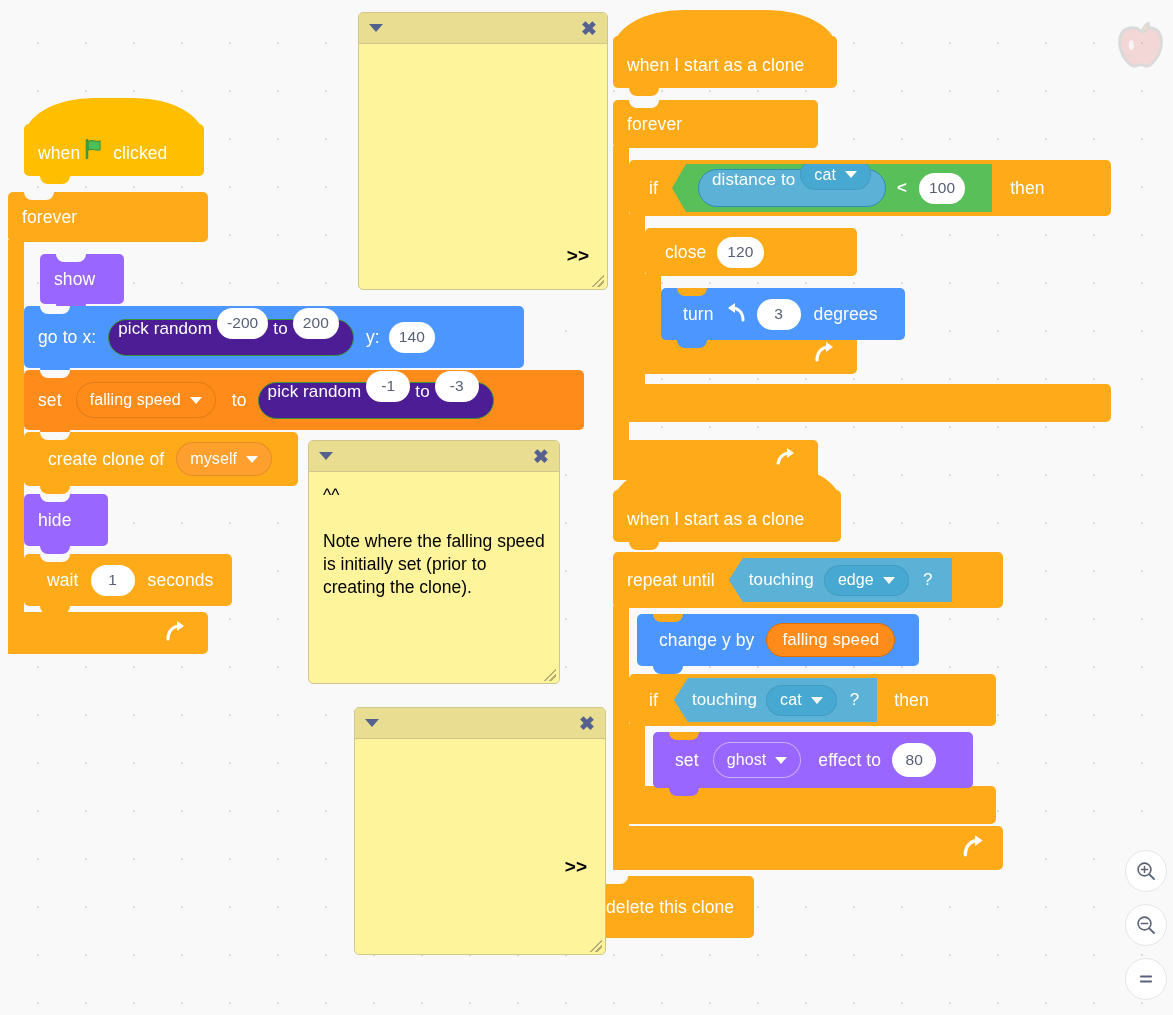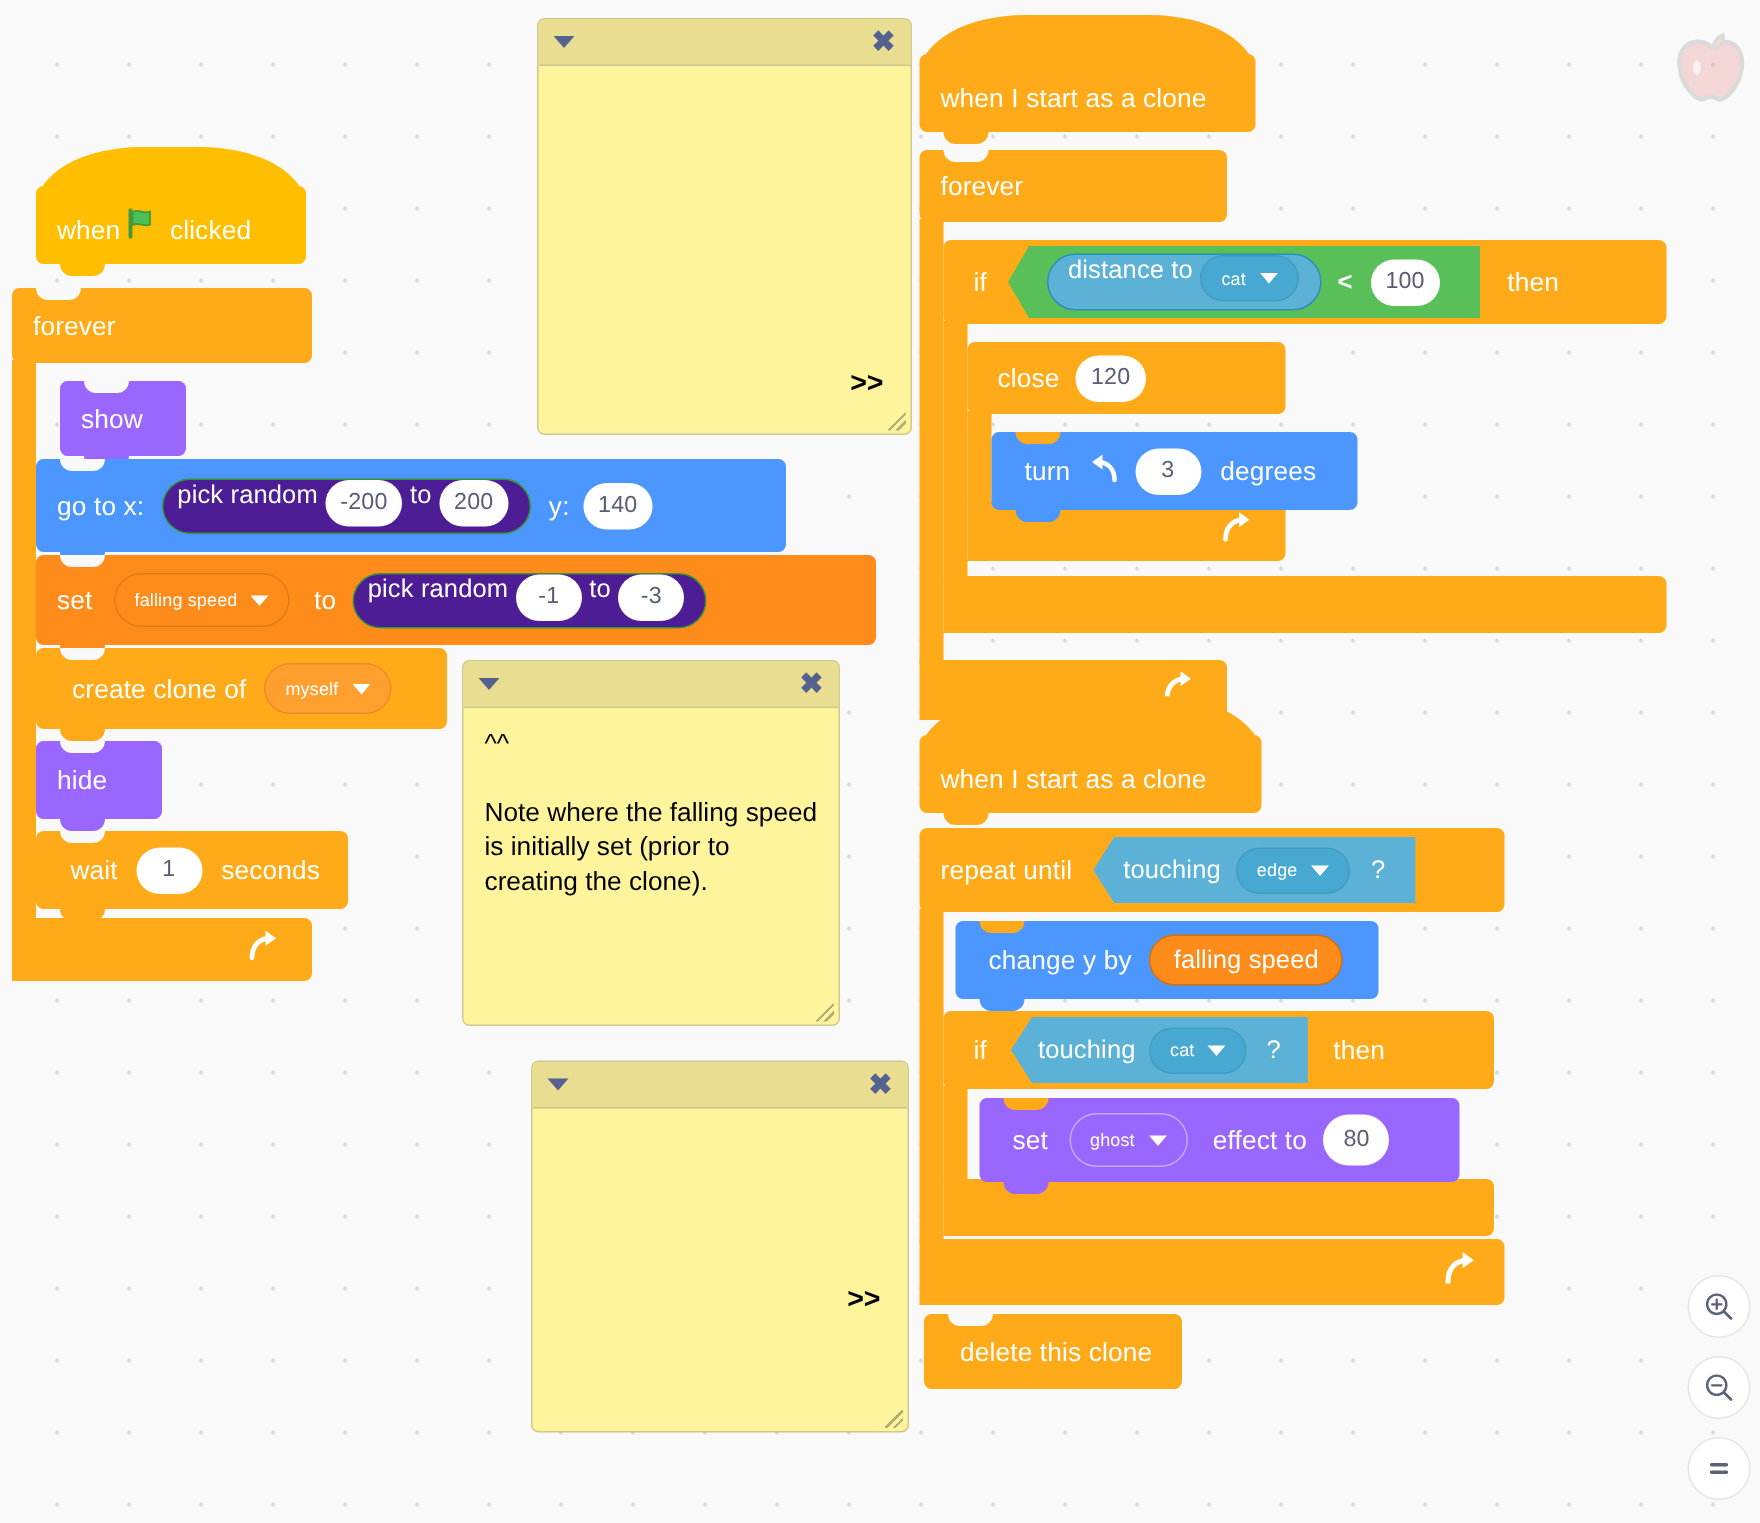--- a/index.html
+++ b/index.html
@@ -65,31 +65,31 @@
   
   .oval{
     background:#fff;color:#575E75;border-radius:999px;
     display:inline-flex;align-items:center;justify-content:center;
     font-size:15.5px;font-weight:500;
     min-width:44px;height:31px;padding:0 10px;box-sizing:border-box;
     margin:0 5px;
   }
   .drop{
     border-radius:999px;color:#fff;display:inline-flex;align-items:center;
-    gap:9px;height:31px;padding:0 13px;font-size:12px;margin:0 5px;
+    gap:9px;height:31px;padding:0 13px;font-size:16px;margin:0 5px;
     box-sizing:border-box;
   }
   .drop.onorange{background:#FF8C1A;border:1px solid rgba(0,0,0,.12);}
   .drop.onpurple{background:#9966FF;border:1px solid rgba(255,255,255,.45);}
   .drop.onsensing{background:#47A8D1;border:1px solid rgba(0,0,0,.07);}
   .caret{width:0;height:0;border-left:6px solid transparent;border-right:6px solid transparent;border-top:7px solid #fff;}
 
   .reporter{
-    display:inline-flex;align-items:flex-start;border-radius:999px;
-    height:37px;padding:0 9px;margin:0 4px;color:#fff;font-size:17px;box-sizing:border-box;
+    display:inline-flex;align-items:flex-end;border-radius:999px;
+    height:37px;padding:16px 9px;margin:0 4px;color:#fff;font-size:17px;box-sizing:border-box;
   }
   .r-operator{background:#4c1d95;border:1px solid #389438;}
   .r-sensing {background:#5CB1D6;border:1px solid #2E8EB8;}
   .r-var     {background:#FF8C1A;border:1px solid #DB6E00;padding:0 15px;height:32px;border-radius:999px;font-size:17px;}
 
   
   .bool{
     display:inline-flex;align-items:center;height:36px;padding:0 20px;margin:0 4px;
     color:#fff;font-size:17px;box-sizing:border-box;
     clip-path:polygon(14px 0,100% 0,100% 50%,100% 100%,14px 100%,0 50%);
@@ -355,21 +355,21 @@
     <span style="margin-left:8px;">set</span>
     <span class="drop onpurple" style="margin-left:14px;height:36px;">
       <span>ghost</span>
       <span class="caret"></span>
     </span>
     <span style="margin-left:12px;">effect to</span>
     <span class="oval" style="margin-left:11px;height:34px;">80</span>
     <div class="nub" style="background:#9966FF;"></div>
   </div>
 
-  <div class="blk stack c-control" style="left:616px;top:876px;width:172px;height:50px;">
+  <div class="blk stack c-control" style="left:582px;top:876px;width:172px;height:62px;">
     <div class="dent"></div>
     <span style="margin-left:10px;">delete this clone</span>
   </div>
 
   <div class="comment" style="left:358px;top:12px;width:250px;height:278px;">
     <div class="chead">
       <span class="ctri"></span>
       <span class="cx">✖</span>
     </div>
     <div style="position:absolute;right:18px;bottom:22px;font-size:19px;font-weight:bold;color:#000;">&gt;&gt;</div>

